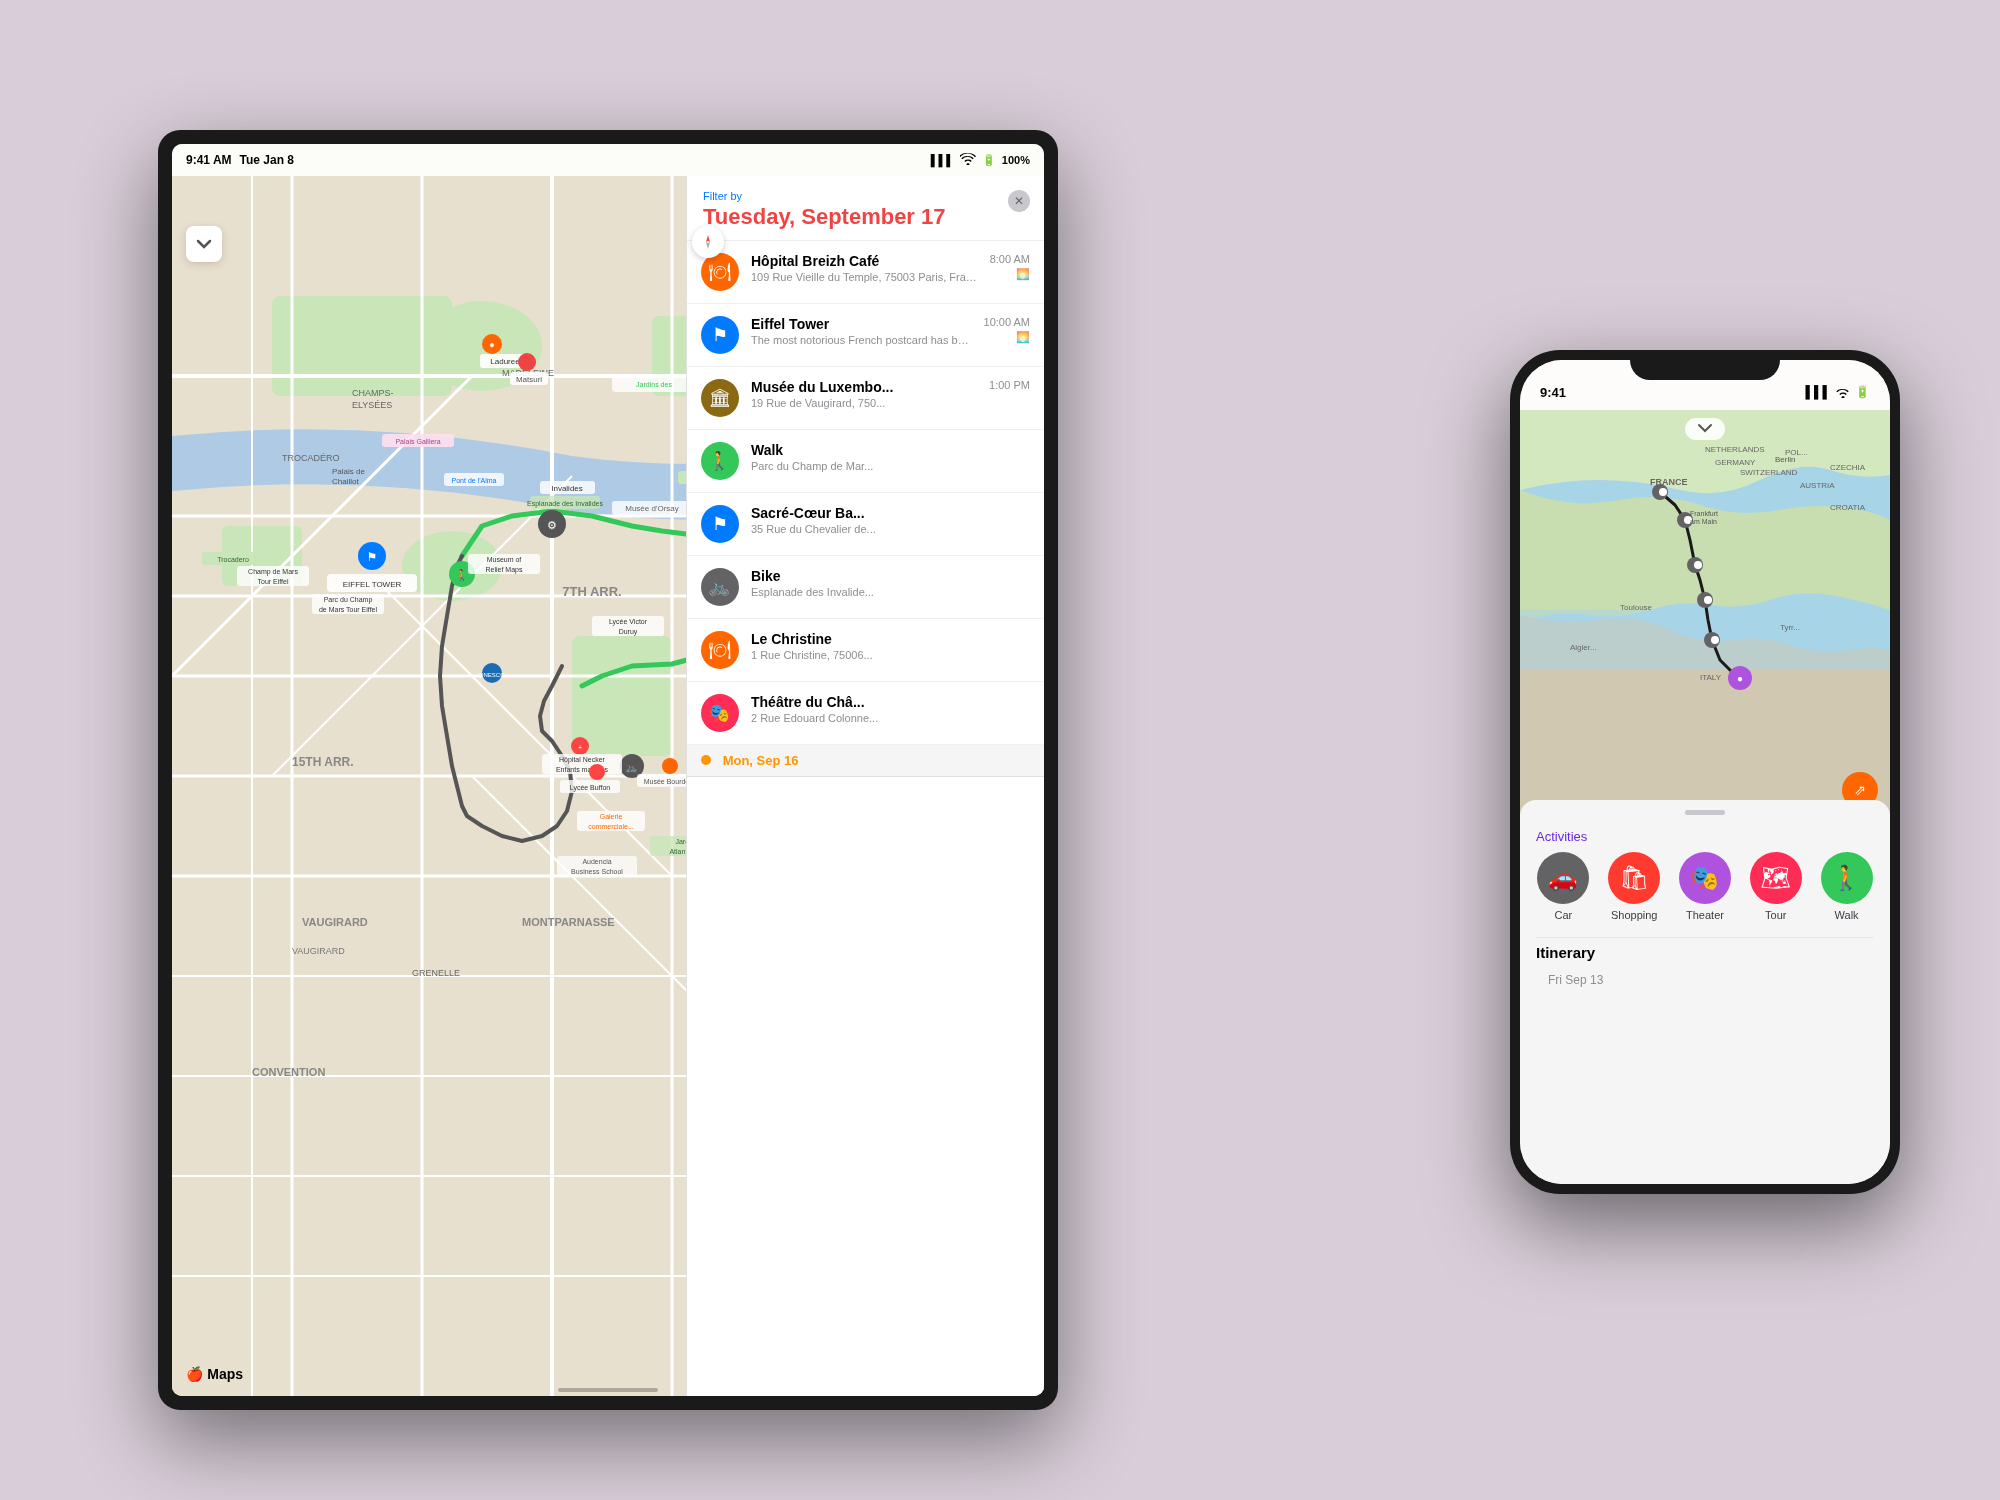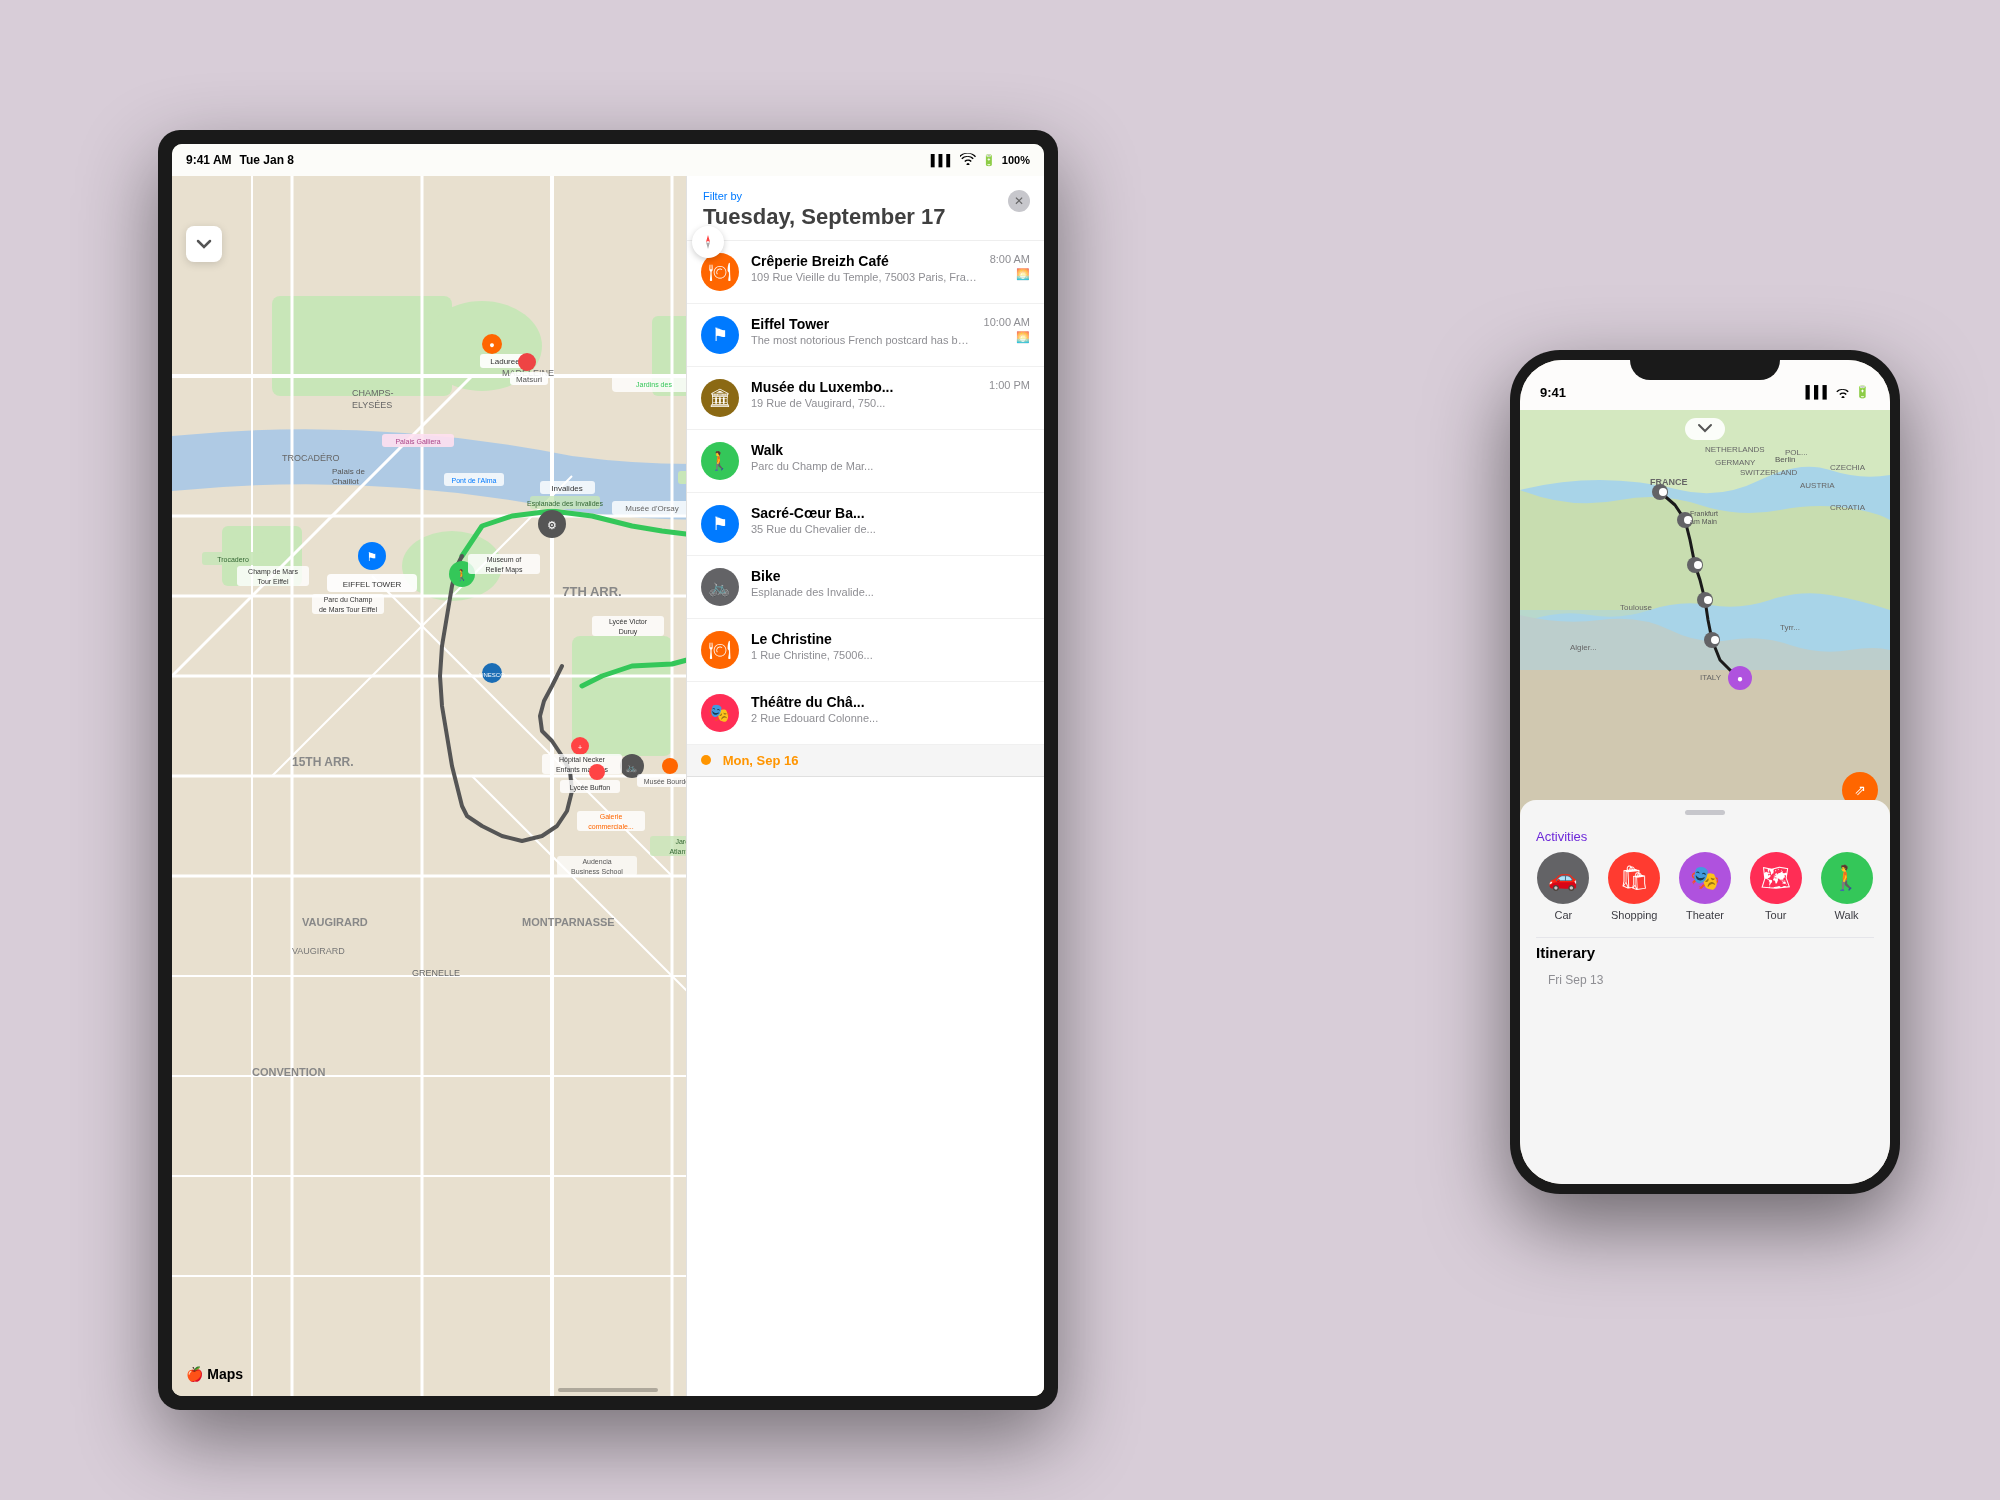--- a/index.html
+++ b/index.html
@@ -91,21 +91,21 @@
     }
     .panel-filter-label {
       font-size: 11px;
       color: #007aff;
       font-weight: 500;
       margin-bottom: 2px;
     }
     .panel-date {
       font-size: 22px;
       font-weight: 700;
-      color: #404040;
+      color: #ef4444;
     }
     .panel-close {
       position: absolute;
       top: 14px;
       right: 14px;
       width: 22px;
       height: 22px;
       border-radius: 50%;
       background: #c7c7cc;
       display: flex;
@@ -667,21 +667,21 @@
           <div class="panel-close">
             <span>✕</span>
           </div>
         </div>
 
         <div class="itinerary-list">
 
           <div class="itinerary-item">
             <div class="item-icon orange">🍽</div>
             <div class="item-content">
-              <div class="item-name">Crêperie Breizh Café</div>
+              <div class="item-name">Hôpital Breizh Café</div>
               <div class="item-sub">109 Rue Vieille du Temple, 75003 Paris, France</div>
             </div>
             <div class="item-time">
               <span>8:00 AM</span>
               <span>🌅</span>
             </div>
           </div>
 
           <div class="itinerary-item">
             <div class="item-icon blue">⚑</div>

